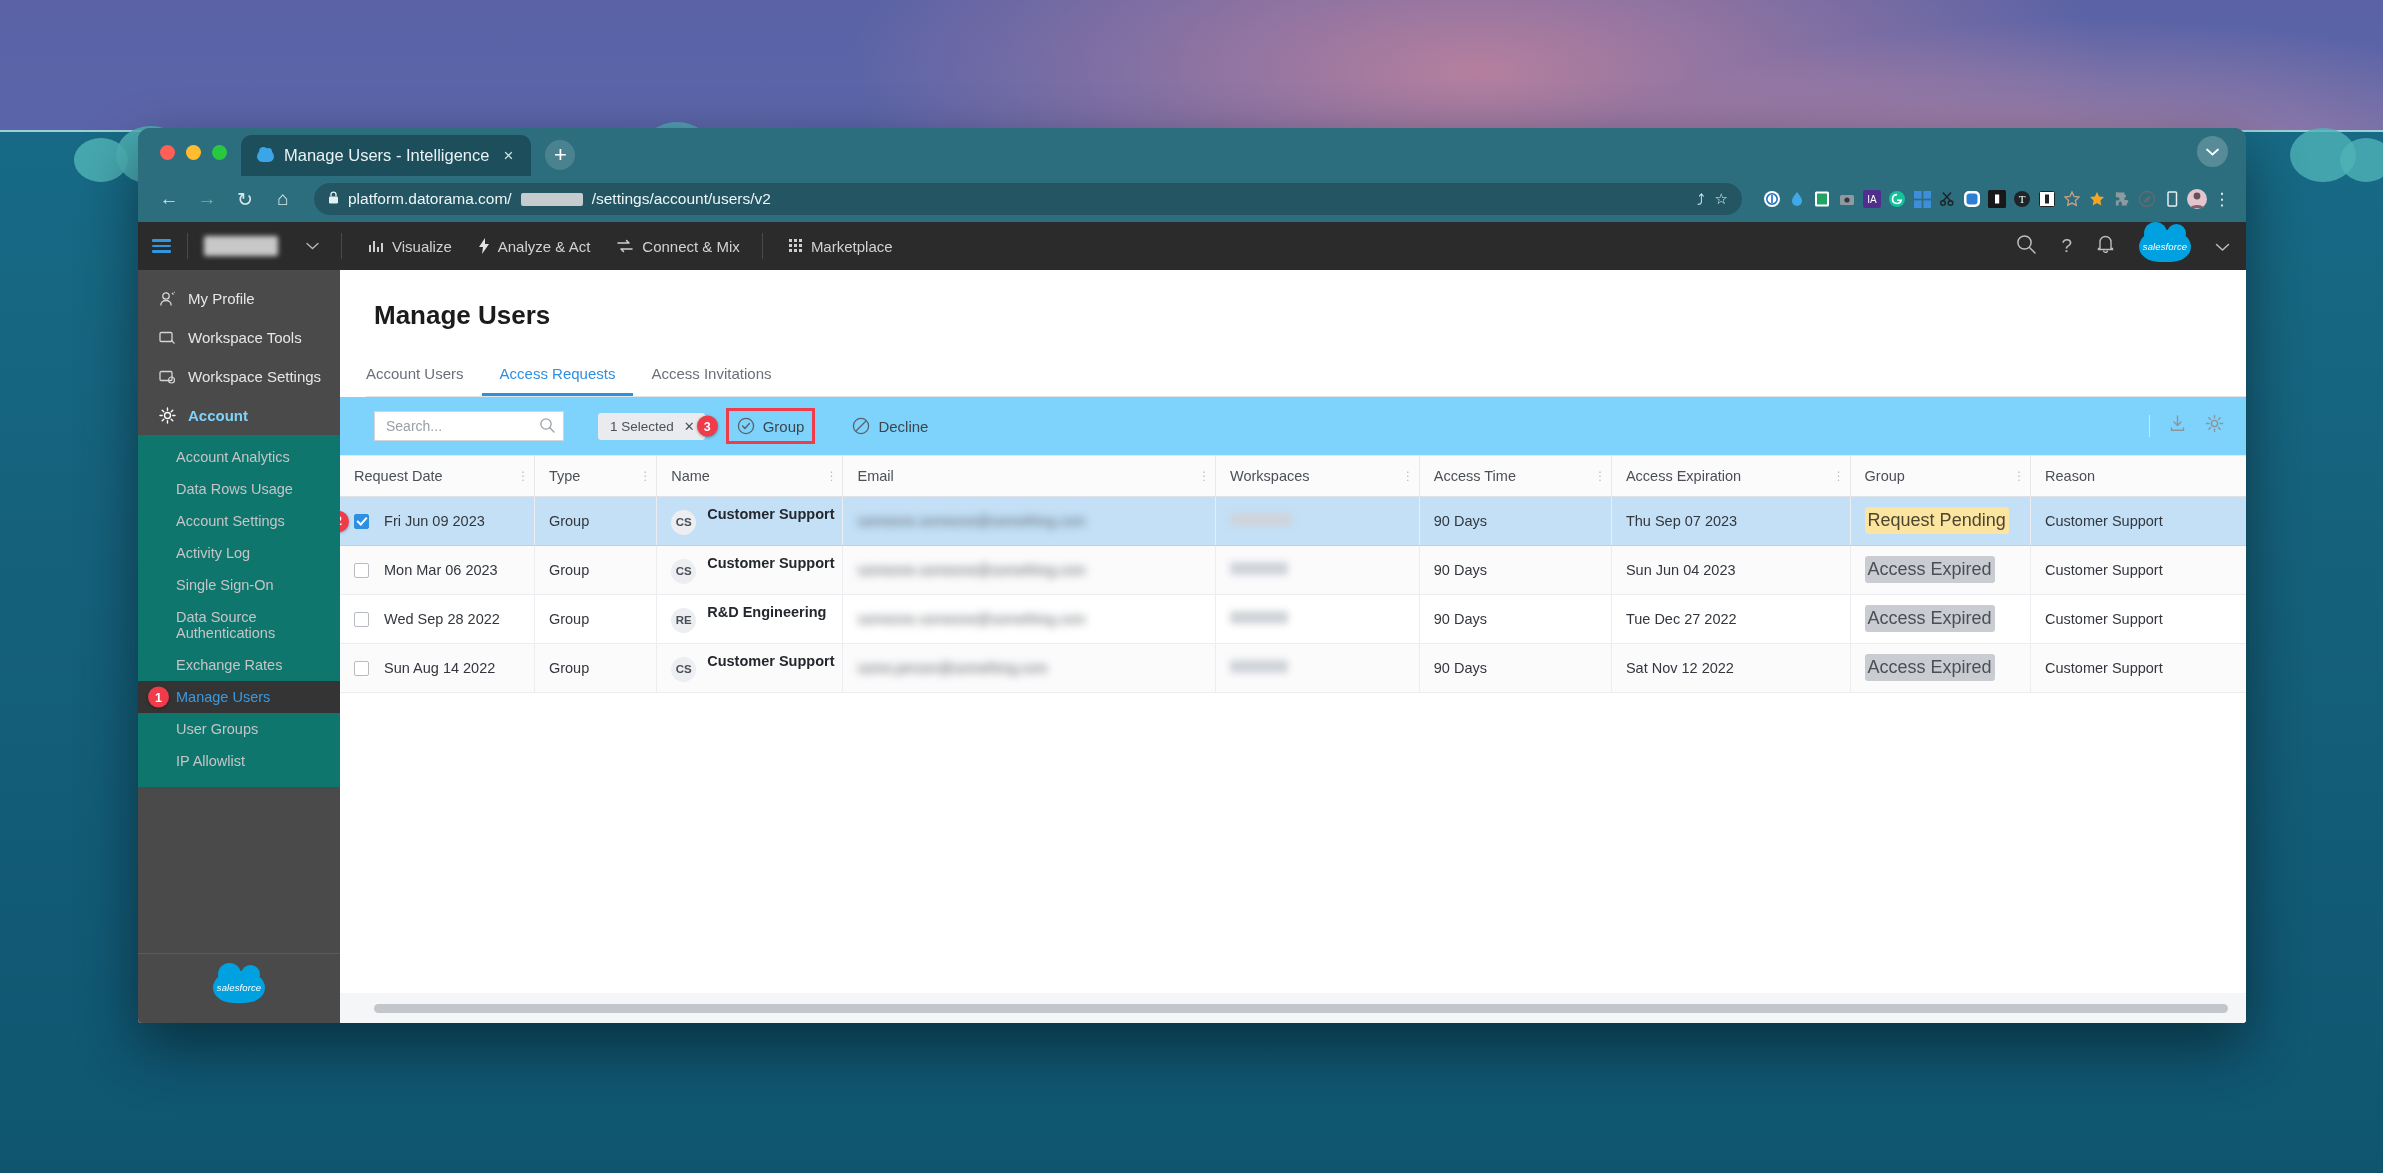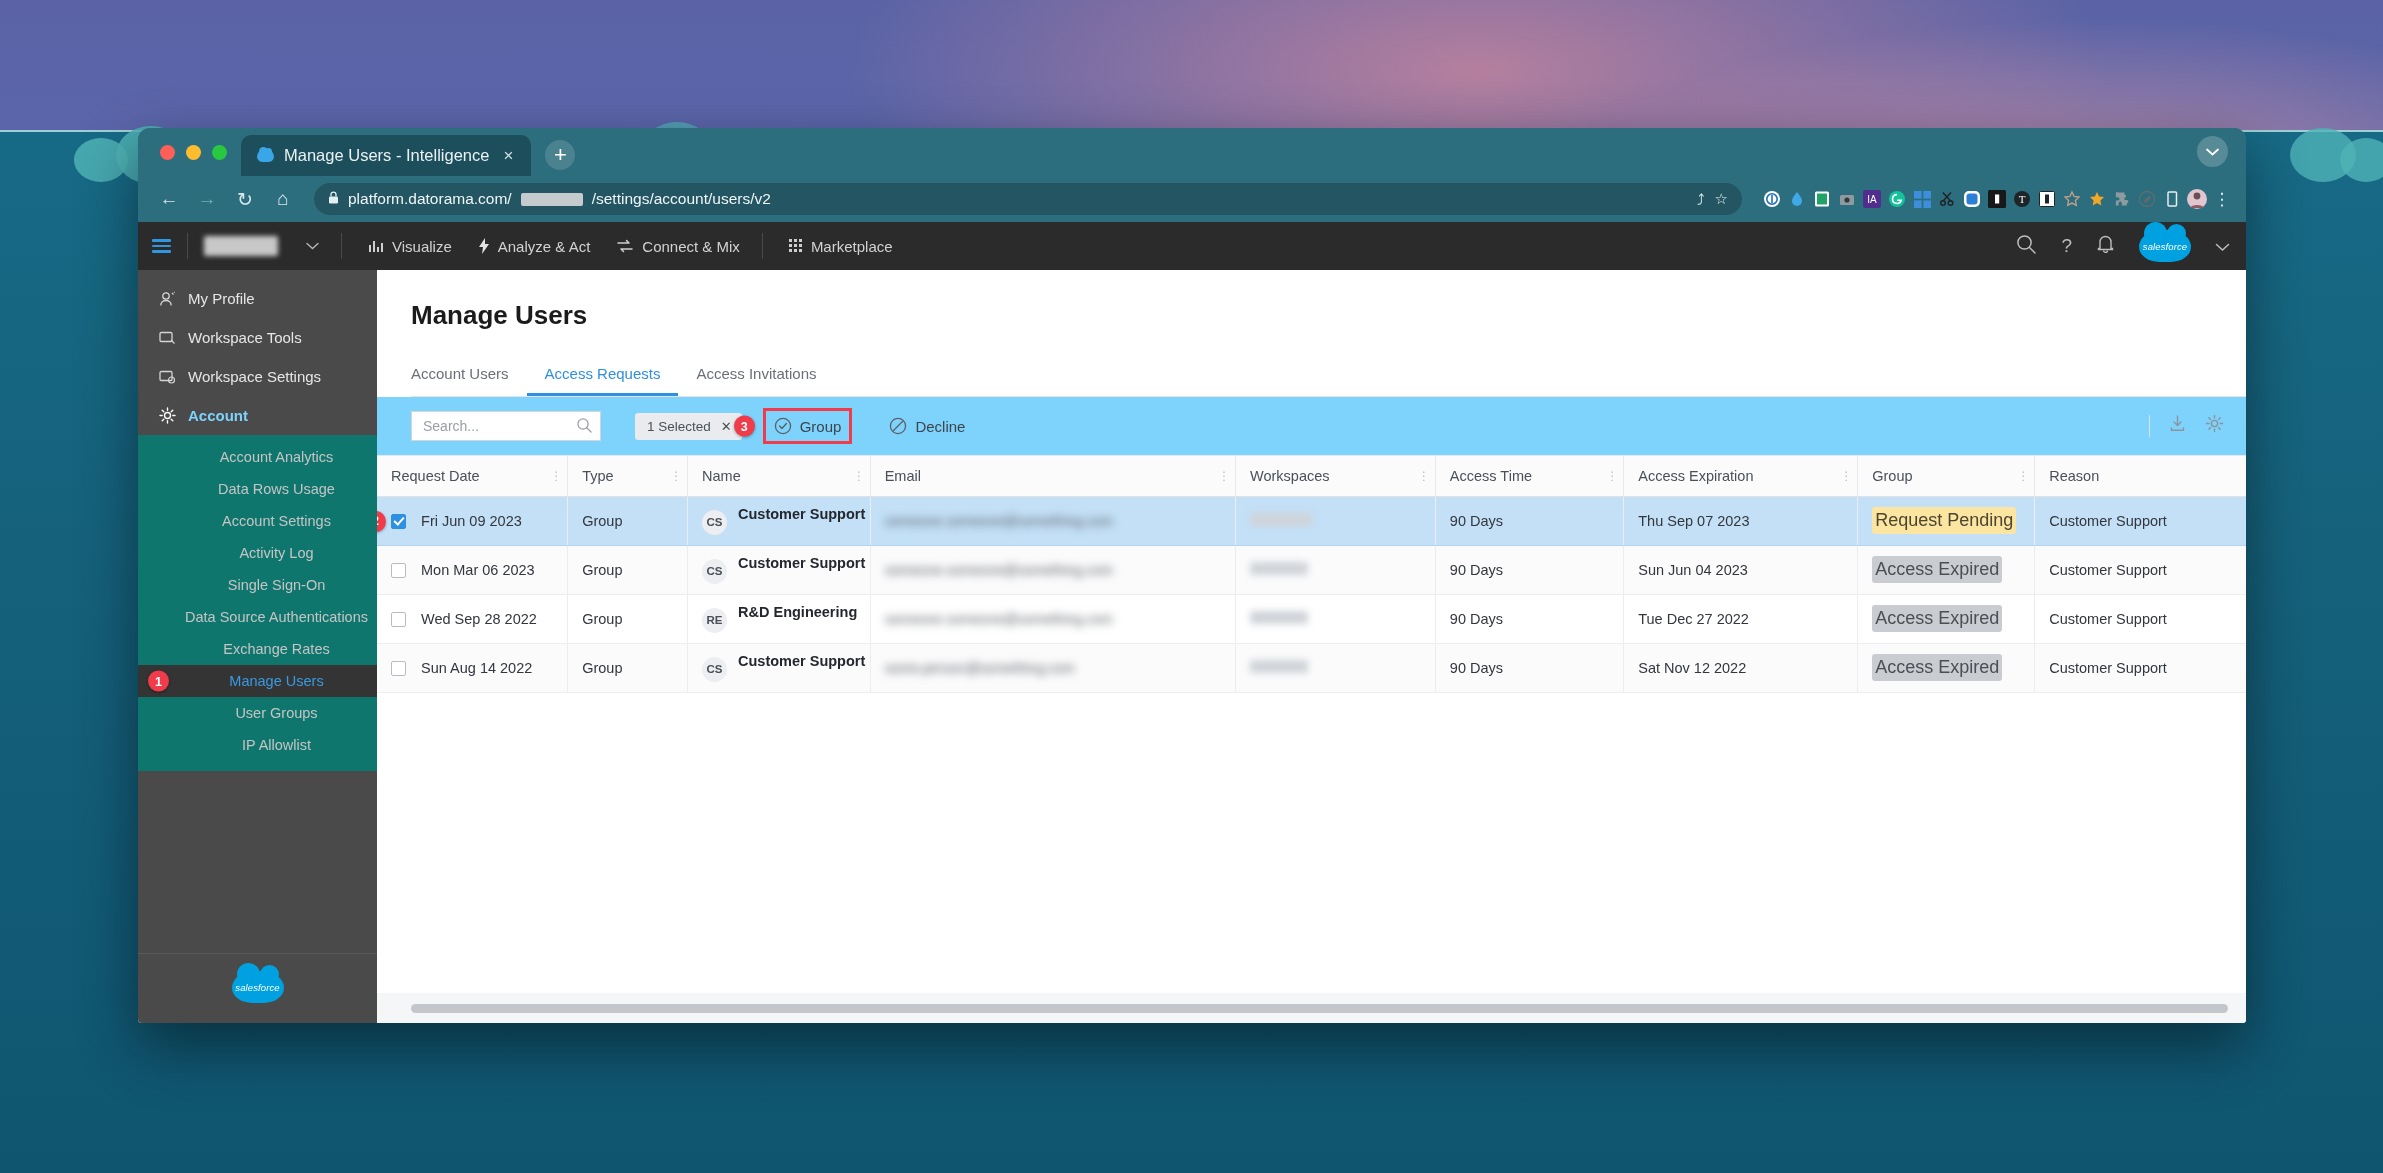--- a/index.html
+++ b/index.html
@@ -105,42 +105,42 @@
     color: #fff; font-size: 9.5px; letter-spacing: .1px; font-style: italic;
   }
   .sf-cloud:before { content:""; position:absolute; width:23px; height:23px; background:#00a1e0; border-radius:50%; left:5px; top:-8px; }
   .sf-cloud:after  { content:""; position:absolute; width:19px; height:19px; background:#00a1e0; border-radius:50%; right:5px; top:-6px; }
   .sf-cloud span { position: relative; z-index: 2; }
 
   .body-row { flex: 1 1 auto; display: flex; min-height: 0; }
 
   
   .sidebar {
-    width: 239px; background: #4a4a4a; color: #d9d9d9; flex: 0 0 auto;
-    display: flex; flex-direction: column; padding-top: 9px; position: relative; text-align: center;
+    width: 202px; background: #4a4a4a; color: #d9d9d9; flex: 0 0 auto;
+    display: flex; flex-direction: column; padding-top: 9px; position: relative;
   }
   .side-top { display: flex; align-items: center; gap: 11px; padding: 11px 0 11px 20px; font-size: 15px; color: #e6e6e6; }
   .side-top.active { font-weight: bold; color: #7dd3fc; }
   .side-ico { width: 19px; display: flex; align-items: center; justify-content: center; font-size: 15px; color: #d5d5d5; }
   .subsection { background: #0f766e; padding: 6px 0 10px; }
   .side-sub { padding: 8px 0 8px 38px; font-size: 14.5px; color: #c5c5c5; position: relative; }
   .side-sub.active { background: #343434; color: #3a9ae0; }
   .badge {
     position: absolute; width: 21px; height: 21px; border-radius: 50%;
     background: #ef3b4a; color: #fff; font-size: 12.5px; font-weight: bold;
     display: flex; align-items: center; justify-content: center;
     box-shadow: 0 1px 3px rgba(0,0,0,.35); z-index: 20;
   }
   .side-foot { margin-top: auto; border-top: 1px solid #5a5a5a; padding: 17px 0 20px; display: flex; justify-content: center; }
 
   
   .main { flex: 1 1 auto; background: #fff; display: flex; flex-direction: column; min-width: 0; }
   .page-head { padding: 30px 0 0 34px; }
   .page-title { font-size: 26px; color: #1b1b1b; font-weight: bold; }
-  .tabs { display: flex; gap: 0; margin: 34px 0 0 34px; border-bottom: 1px solid #e2e4e8; }
+  .tabs { display: flex; gap: 0; margin: 34px 0 0 26px; border-bottom: 1px solid #e2e4e8; }
   .tab-item { padding: 0 18px 11px; font-size: 15px; color: #6a6f78; cursor: default; white-space: nowrap; }
   .tab-item:first-child { padding-left: 0; }
   .tab-item.active { color: #2f8fe0; border-bottom: 3px solid #2f8fe0; }
 
   .toolbar {
     display: flex; align-items: center; gap: 26px;
     padding: 14px 22px 14px 34px; background: #7dd3fc; border-bottom: 1px solid #e6e8ea;
     position: relative;
   }
   .search {

